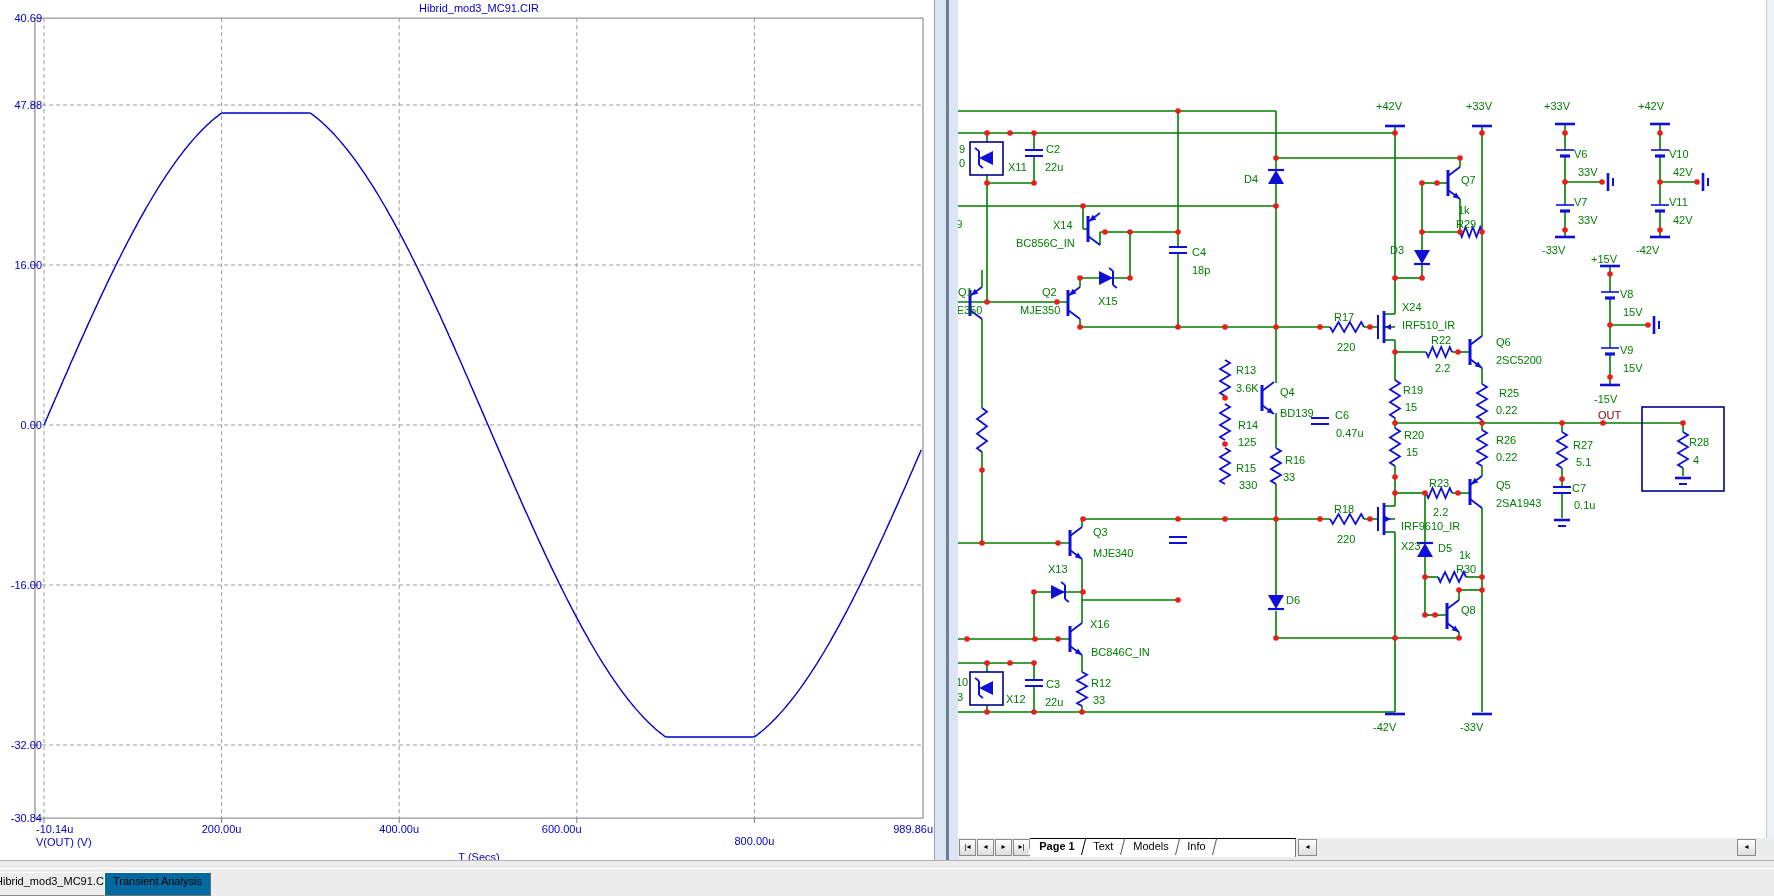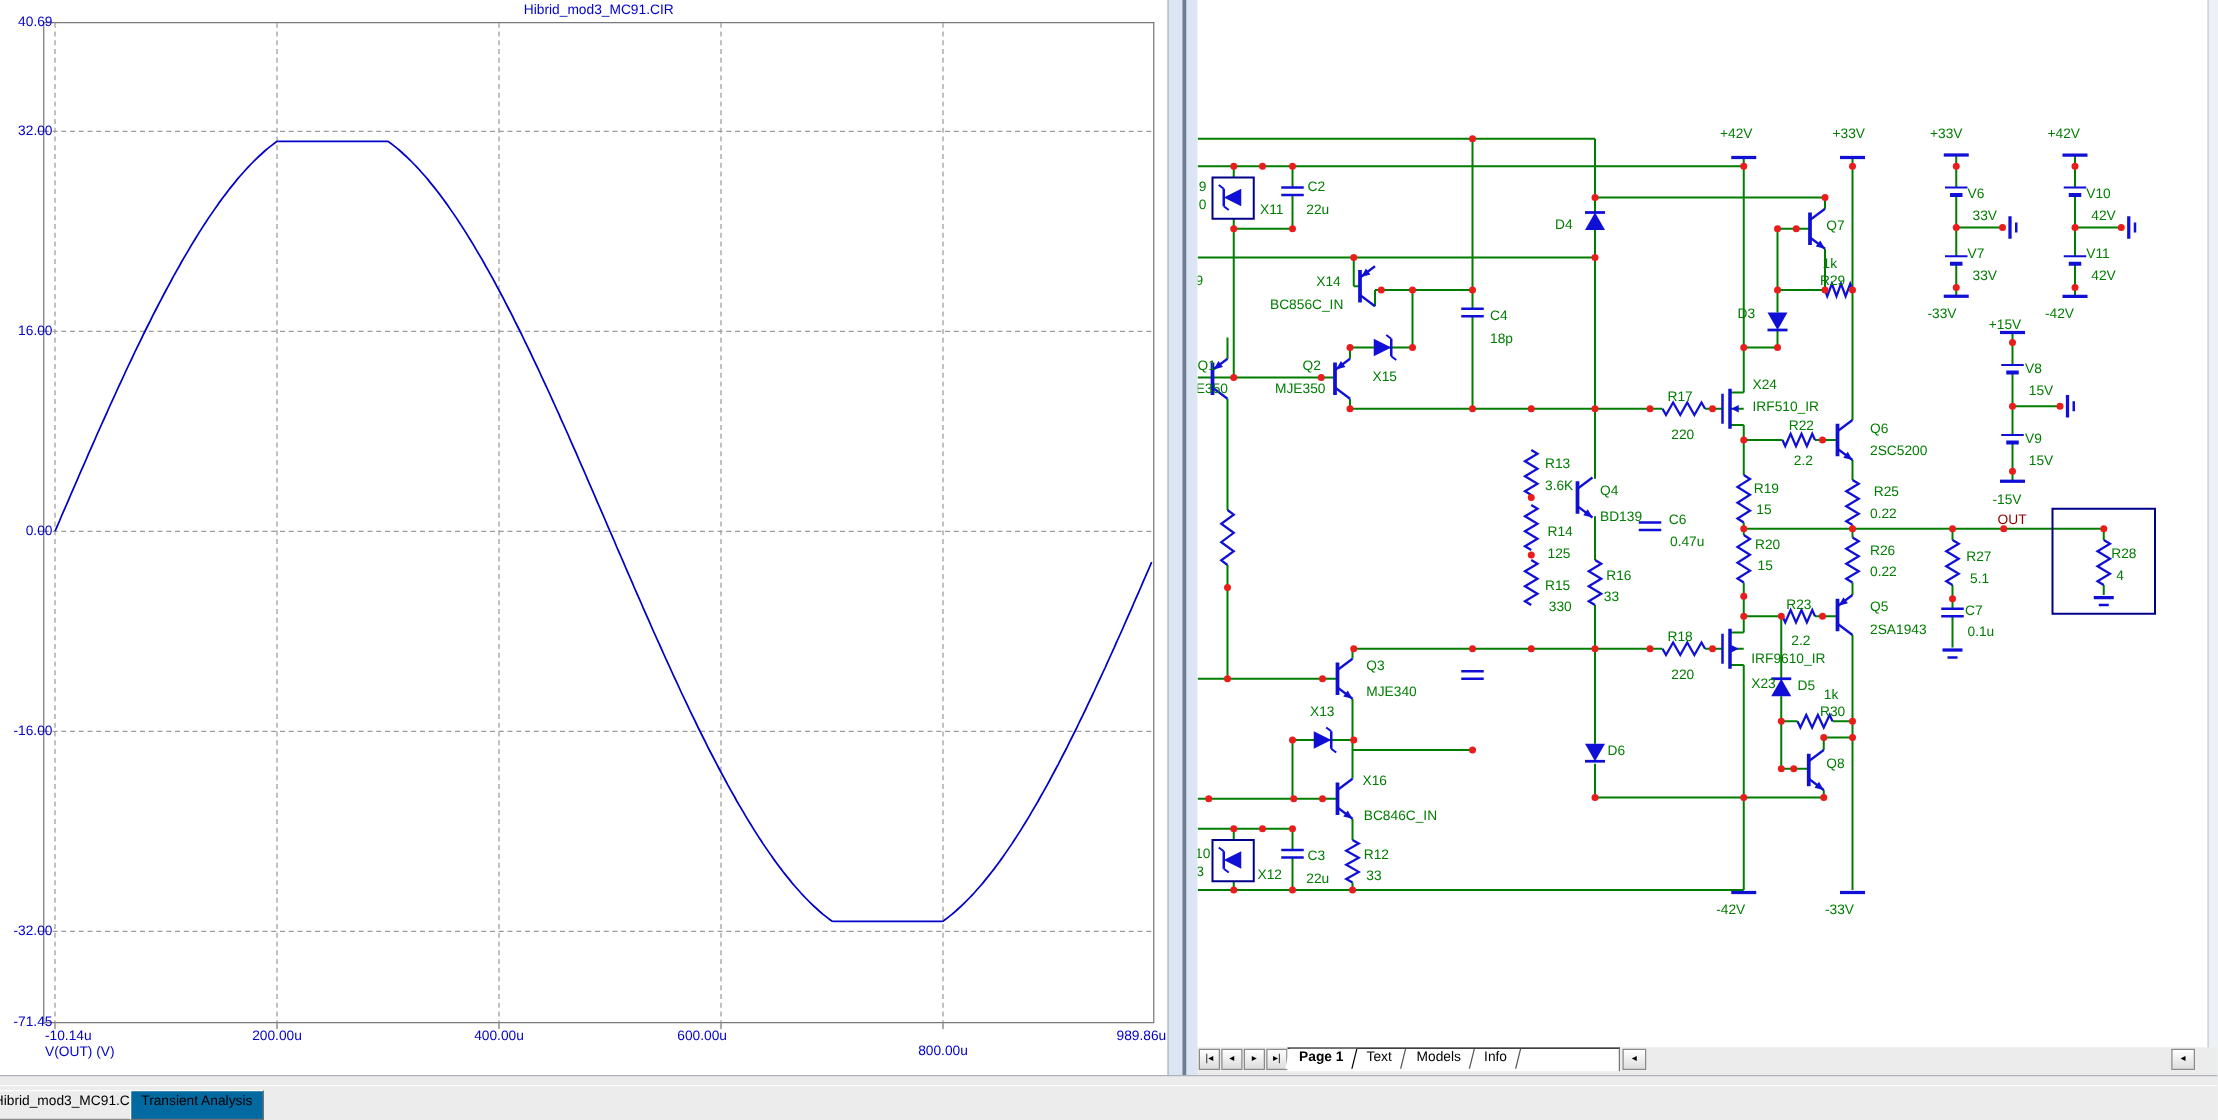--- a/index.html
+++ b/index.html
@@ -70,27 +70,28 @@
           <line x1="35" y1="425" x2="923" y2="425" stroke="#9c9c9c" stroke-dasharray="4 3"></line>
           <line x1="30" y1="425" x2="35" y2="425" stroke="#7a7a7a"></line>
           <line x1="35" y1="585" x2="923" y2="585" stroke="#9c9c9c" stroke-dasharray="4 3"></line>
           <line x1="30" y1="585" x2="35" y2="585" stroke="#7a7a7a"></line>
           <line x1="35" y1="745" x2="923" y2="745" stroke="#9c9c9c" stroke-dasharray="4 3"></line>
           <line x1="30" y1="745" x2="35" y2="745" stroke="#7a7a7a"></line>
           <polyline points="44.0,425.0 45.8,420.9 47.6,416.8 49.3,412.6 51.1,408.5 52.9,404.4 54.7,400.3 56.4,396.2 58.2,392.1 60.0,388.0 61.8,383.9 63.5,379.8 65.3,375.7 67.1,371.7 68.9,367.6 70.6,363.5 72.4,359.5 74.2,355.5 76.0,351.4 77.7,347.4 79.5,343.4 81.3,339.4 83.1,335.5 84.9,331.5 86.6,327.6 88.4,323.6 90.2,319.7 92.0,315.8 93.7,312.0 95.5,308.1 97.3,304.3 99.1,300.4 100.8,296.6 102.6,292.8 104.4,289.1 106.2,285.3 107.9,281.6 109.7,277.9 111.5,274.3 113.3,270.6 115.0,267.0 116.8,263.4 118.6,259.8 120.4,256.3 122.1,252.7 123.9,249.2 125.7,245.8 127.5,242.3 129.3,238.9 131.0,235.6 132.8,232.2 134.6,228.9 136.4,225.6 138.1,222.3 139.9,219.1 141.7,215.9 143.5,212.8 145.2,209.6 147.0,206.5 148.8,203.5 150.6,200.5 152.3,197.5 154.1,194.5 155.9,191.6 157.7,188.7 159.4,185.9 161.2,183.1 163.0,180.3 164.8,177.6 166.5,174.9 168.3,172.3 170.1,169.7 171.9,167.1 173.7,164.6 175.4,162.1 177.2,159.6 179.0,157.2 180.8,154.9 182.5,152.6 184.3,150.3 186.1,148.1 187.9,145.9 189.6,143.7 191.4,141.6 193.2,139.6 195.0,137.6 196.7,135.6 198.5,133.7 200.3,131.8 202.1,130.0 203.8,128.2 205.6,126.5 207.4,124.8 209.2,123.2 210.9,121.6 212.7,120.0 214.5,118.5 216.3,117.1 218.1,115.7 219.8,114.4 221.6,113.1 223.4,113.0 225.2,113.0 226.9,113.0 228.7,113.0 230.5,113.0 232.3,113.0 234.0,113.0 235.8,113.0 237.6,113.0 239.4,113.0 241.1,113.0 242.9,113.0 244.7,113.0 246.5,113.0 248.2,113.0 250.0,113.0 251.8,113.0 253.6,113.0 255.3,113.0 257.1,113.0 258.9,113.0 260.7,113.0 262.5,113.0 264.2,113.0 266.0,113.0 267.8,113.0 269.6,113.0 271.3,113.0 273.1,113.0 274.9,113.0 276.7,113.0 278.4,113.0 280.2,113.0 282.0,113.0 283.8,113.0 285.5,113.0 287.3,113.0 289.1,113.0 290.9,113.0 292.6,113.0 294.4,113.0 296.2,113.0 298.0,113.0 299.7,113.0 301.5,113.0 303.3,113.0 305.1,113.0 306.9,113.0 308.6,113.0 310.4,113.1 312.2,114.4 314.0,115.7 315.7,117.1 317.5,118.5 319.3,120.0 321.1,121.6 322.8,123.2 324.6,124.8 326.4,126.5 328.2,128.2 329.9,130.0 331.7,131.8 333.5,133.7 335.3,135.6 337.0,137.6 338.8,139.6 340.6,141.6 342.4,143.7 344.1,145.9 345.9,148.1 347.7,150.3 349.5,152.6 351.3,154.9 353.0,157.2 354.8,159.6 356.6,162.1 358.4,164.6 360.1,167.1 361.9,169.7 363.7,172.3 365.5,174.9 367.2,177.6 369.0,180.3 370.8,183.1 372.6,185.9 374.3,188.7 376.1,191.6 377.9,194.5 379.7,197.5 381.4,200.5 383.2,203.5 385.0,206.5 386.8,209.6 388.5,212.8 390.3,215.9 392.1,219.1 393.9,222.3 395.7,225.6 397.4,228.9 399.2,232.2 401.0,235.6 402.8,238.9 404.5,242.3 406.3,245.8 408.1,249.2 409.9,252.7 411.6,256.3 413.4,259.8 415.2,263.4 417.0,267.0 418.7,270.6 420.5,274.3 422.3,277.9 424.1,281.6 425.8,285.3 427.6,289.1 429.4,292.8 431.2,296.6 432.9,300.4 434.7,304.3 436.5,308.1 438.3,312.0 440.1,315.8 441.8,319.7 443.6,323.6 445.4,327.6 447.2,331.5 448.9,335.5 450.7,339.4 452.5,343.4 454.3,347.4 456.0,351.4 457.8,355.5 459.6,359.5 461.4,363.5 463.1,367.6 464.9,371.7 466.7,375.7 468.5,379.8 470.2,383.9 472.0,388.0 473.8,392.1 475.6,396.2 477.3,400.3 479.1,404.4 480.9,408.5 482.7,412.6 484.5,416.8 486.2,420.9 488.0,425.0 489.8,429.1 491.6,433.2 493.3,437.4 495.1,441.5 496.9,445.6 498.7,449.7 500.4,453.8 502.2,457.9 504.0,462.0 505.8,466.1 507.5,470.2 509.3,474.3 511.1,478.3 512.9,482.4 514.6,486.5 516.4,490.5 518.2,494.5 520.0,498.6 521.7,502.6 523.5,506.6 525.3,510.6 527.1,514.5 528.9,518.5 530.6,522.4 532.4,526.4 534.2,530.3 536.0,534.2 537.7,538.0 539.5,541.9 541.3,545.7 543.1,549.6 544.8,553.4 546.6,557.2 548.4,560.9 550.2,564.7 551.9,568.4 553.7,572.1 555.5,575.7 557.3,579.4 559.0,583.0 560.8,586.6 562.6,590.2 564.4,593.7 566.1,597.3 567.9,600.8 569.7,604.2 571.5,607.7 573.3,611.1 575.0,614.4 576.8,617.8 578.6,621.1 580.4,624.4 582.1,627.7 583.9,630.9 585.7,634.1 587.5,637.2 589.2,640.4 591.0,643.5 592.8,646.5 594.6,649.5 596.3,652.5 598.1,655.5 599.9,658.4 601.7,661.3 603.4,664.1 605.2,666.9 607.0,669.7 608.8,672.4 610.5,675.1 612.3,677.7 614.1,680.3 615.9,682.9 617.7,685.4 619.4,687.9 621.2,690.4 623.0,692.8 624.8,695.1 626.5,697.4 628.3,699.7 630.1,701.9 631.9,704.1 633.6,706.3 635.4,708.4 637.2,710.4 639.0,712.4 640.7,714.4 642.5,716.3 644.3,718.2 646.1,720.0 647.8,721.8 649.6,723.5 651.4,725.2 653.2,726.8 654.9,728.4 656.7,730.0 658.5,731.5 660.3,732.9 662.1,734.3 663.8,735.6 665.6,736.9 667.4,737.0 669.2,737.0 670.9,737.0 672.7,737.0 674.5,737.0 676.3,737.0 678.0,737.0 679.8,737.0 681.6,737.0 683.4,737.0 685.1,737.0 686.9,737.0 688.7,737.0 690.5,737.0 692.2,737.0 694.0,737.0 695.8,737.0 697.6,737.0 699.3,737.0 701.1,737.0 702.9,737.0 704.7,737.0 706.5,737.0 708.2,737.0 710.0,737.0 711.8,737.0 713.6,737.0 715.3,737.0 717.1,737.0 718.9,737.0 720.7,737.0 722.4,737.0 724.2,737.0 726.0,737.0 727.8,737.0 729.5,737.0 731.3,737.0 733.1,737.0 734.9,737.0 736.6,737.0 738.4,737.0 740.2,737.0 742.0,737.0 743.7,737.0 745.5,737.0 747.3,737.0 749.1,737.0 750.9,737.0 752.6,737.0 754.4,736.9 756.2,735.6 758.0,734.3 759.7,732.9 761.5,731.5 763.3,730.0 765.1,728.4 766.8,726.8 768.6,725.2 770.4,723.5 772.2,721.8 773.9,720.0 775.7,718.2 777.5,716.3 779.3,714.4 781.0,712.4 782.8,710.4 784.6,708.4 786.4,706.3 788.1,704.1 789.9,701.9 791.7,699.7 793.5,697.4 795.3,695.1 797.0,692.8 798.8,690.4 800.6,687.9 802.4,685.4 804.1,682.9 805.9,680.3 807.7,677.7 809.5,675.1 811.2,672.4 813.0,669.7 814.8,666.9 816.6,664.1 818.3,661.3 820.1,658.4 821.9,655.5 823.7,652.5 825.4,649.5 827.2,646.5 829.0,643.5 830.8,640.4 832.5,637.2 834.3,634.1 836.1,630.9 837.9,627.7 839.7,624.4 841.4,621.1 843.2,617.8 845.0,614.4 846.8,611.1 848.5,607.7 850.3,604.2 852.1,600.8 853.9,597.3 855.6,593.7 857.4,590.2 859.2,586.6 861.0,583.0 862.7,579.4 864.5,575.7 866.3,572.1 868.1,568.4 869.8,564.7 871.6,560.9 873.4,557.2 875.2,553.4 876.9,549.6 878.7,545.7 880.5,541.9 882.3,538.0 884.1,534.2 885.8,530.3 887.6,526.4 889.4,522.4 891.2,518.5 892.9,514.5 894.7,510.6 896.5,506.6 898.3,502.6 900.0,498.6 901.8,494.5 903.6,490.5 905.4,486.5 907.1,482.4 908.9,478.3 910.7,474.3 912.5,470.2 914.2,466.1 916.0,462.0 917.8,457.9 919.6,453.8 921.3,449.7" fill="none" stroke="#0000c8" stroke-width="1.4"></polyline>
         </svg></div>
     <div id="plot-title">Hibrid_mod3_MC91.CIR</div>
     <div id="trace-label">V(OUT) (V)</div>
+    <div id="x-axis-title">T (Secs)</div>
   <div class="ytick" style="top: 12.1px;">40.69</div>
-      <div class="ytick" style="top: 99px;">32.00</div>
+      <div class="ytick" style="top: 99px;">47.88</div>
       <div class="ytick" style="top: 259px;">16.00</div>
       <div class="ytick" style="top: 419px;">0.00</div>
       <div class="ytick" style="top: 579px;">-16.00</div>
       <div class="ytick" style="top: 739px;">-32.00</div>
-      <div class="ytick" style="top: 812.1px;">-71.45</div>
+      <div class="ytick" style="top: 812.1px;">-30.84</div>
       <div class="xtick" style="left: 36px;">-10.14u</div>
       <div class="xtick" style="left: 186.604px; width: 70px; text-align: center;">200.00u</div>
       <div class="xtick" style="left: 364.204px; width: 70px; text-align: center;">400.00u</div>
       <div class="xtick" style="left: 541.804px; width: 70px; text-align: left;">600.00u</div>
       <div class="xtick" style="left: 719.404px; width: 70px; text-align: center; margin-top: 12px;">800.00u</div>
       <div class="xtick" style="left: 853px; width: 80px; text-align: right;">989.86u</div>
     </div>
 
   <div id="splitter">
       <div class="bar"></div>

